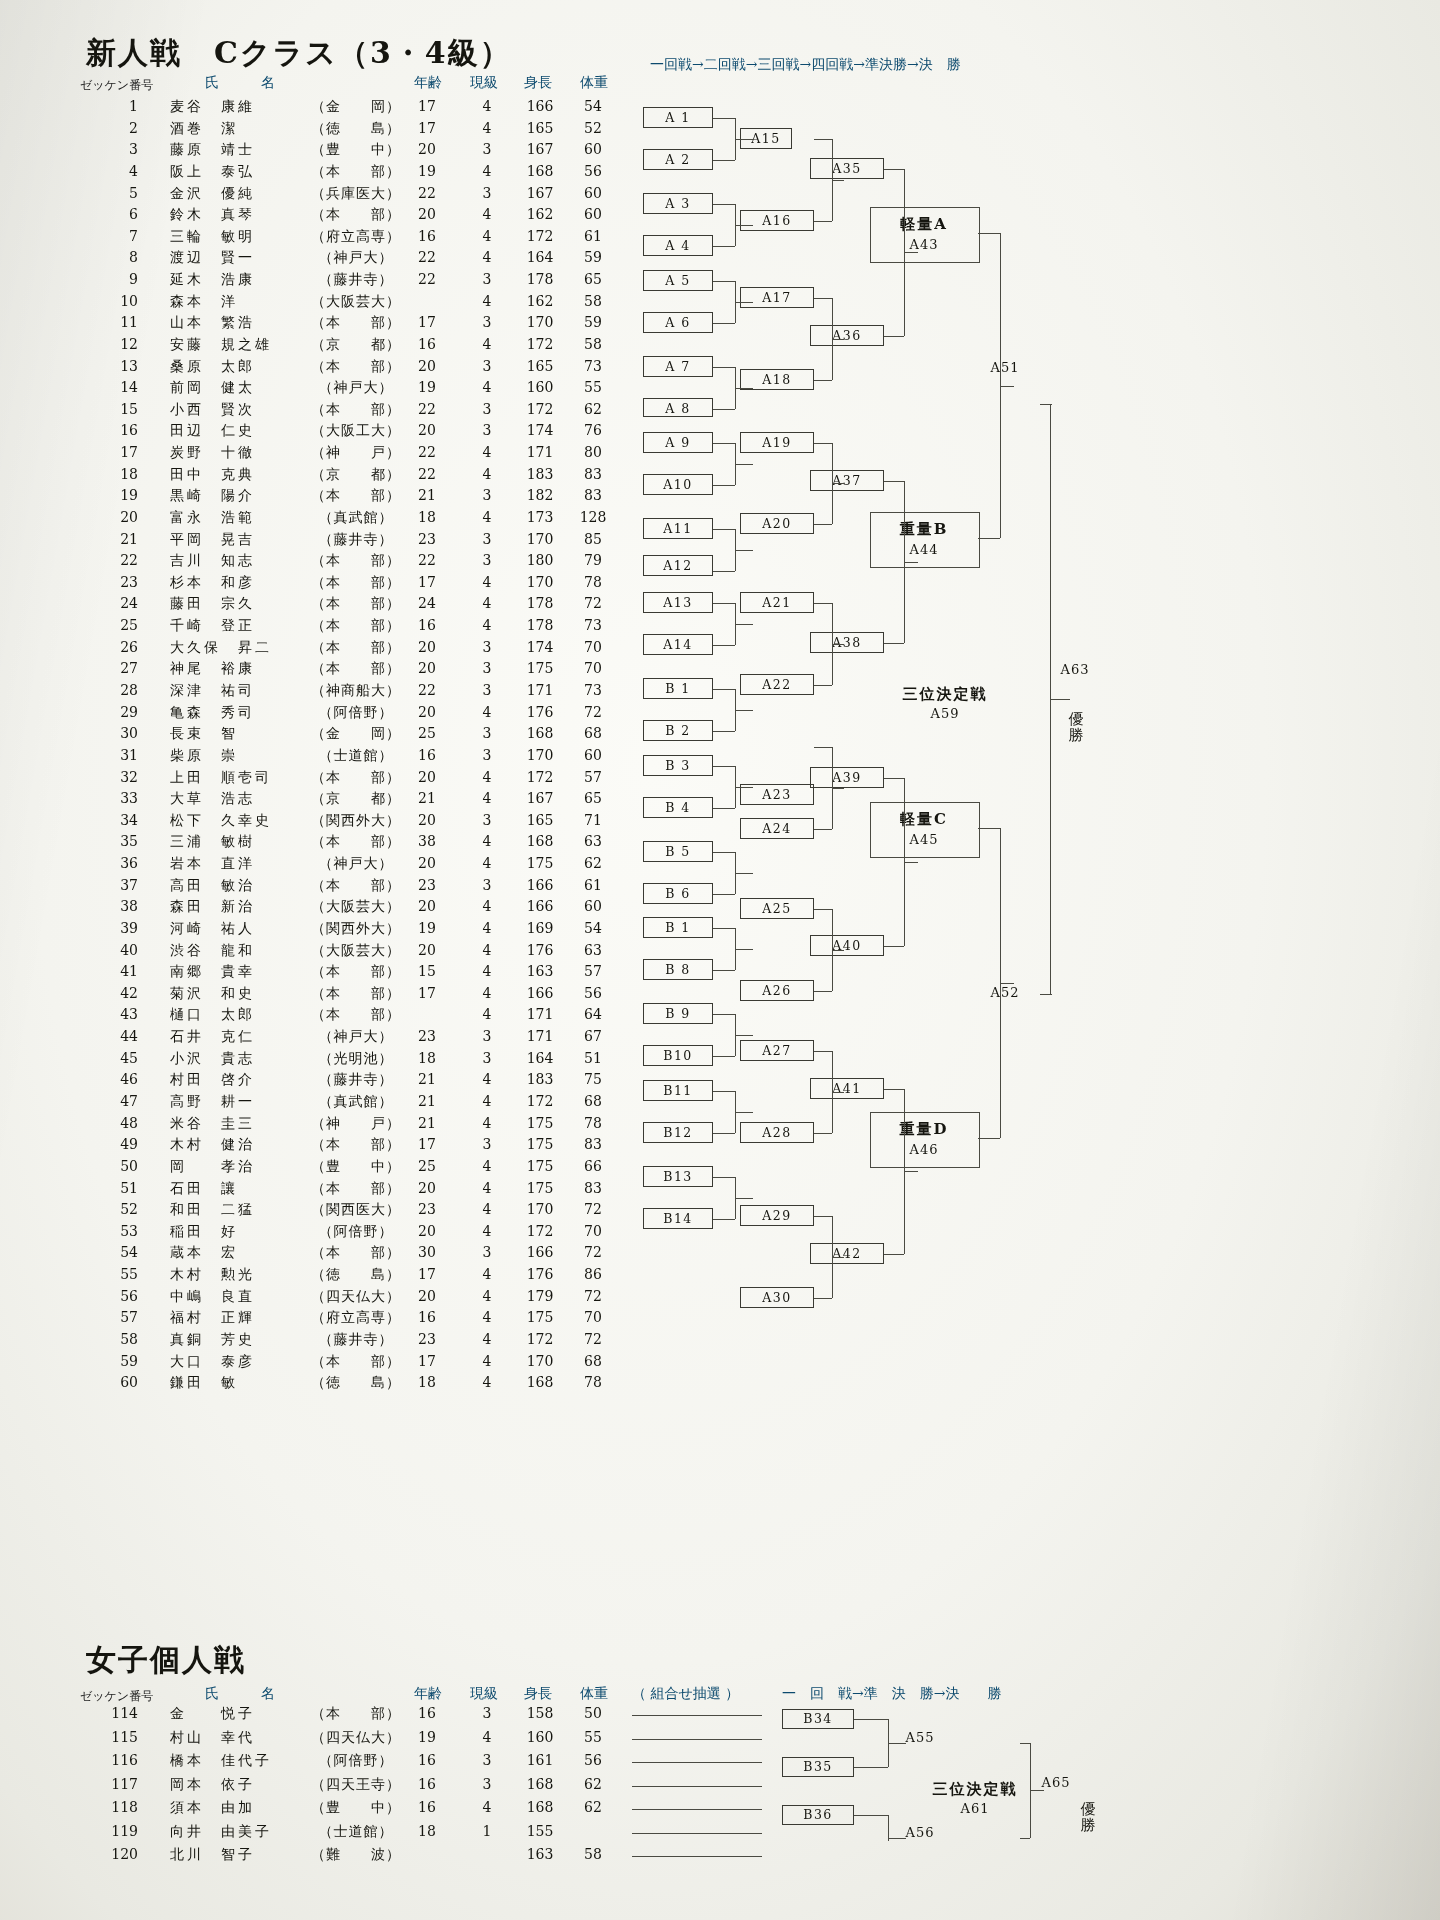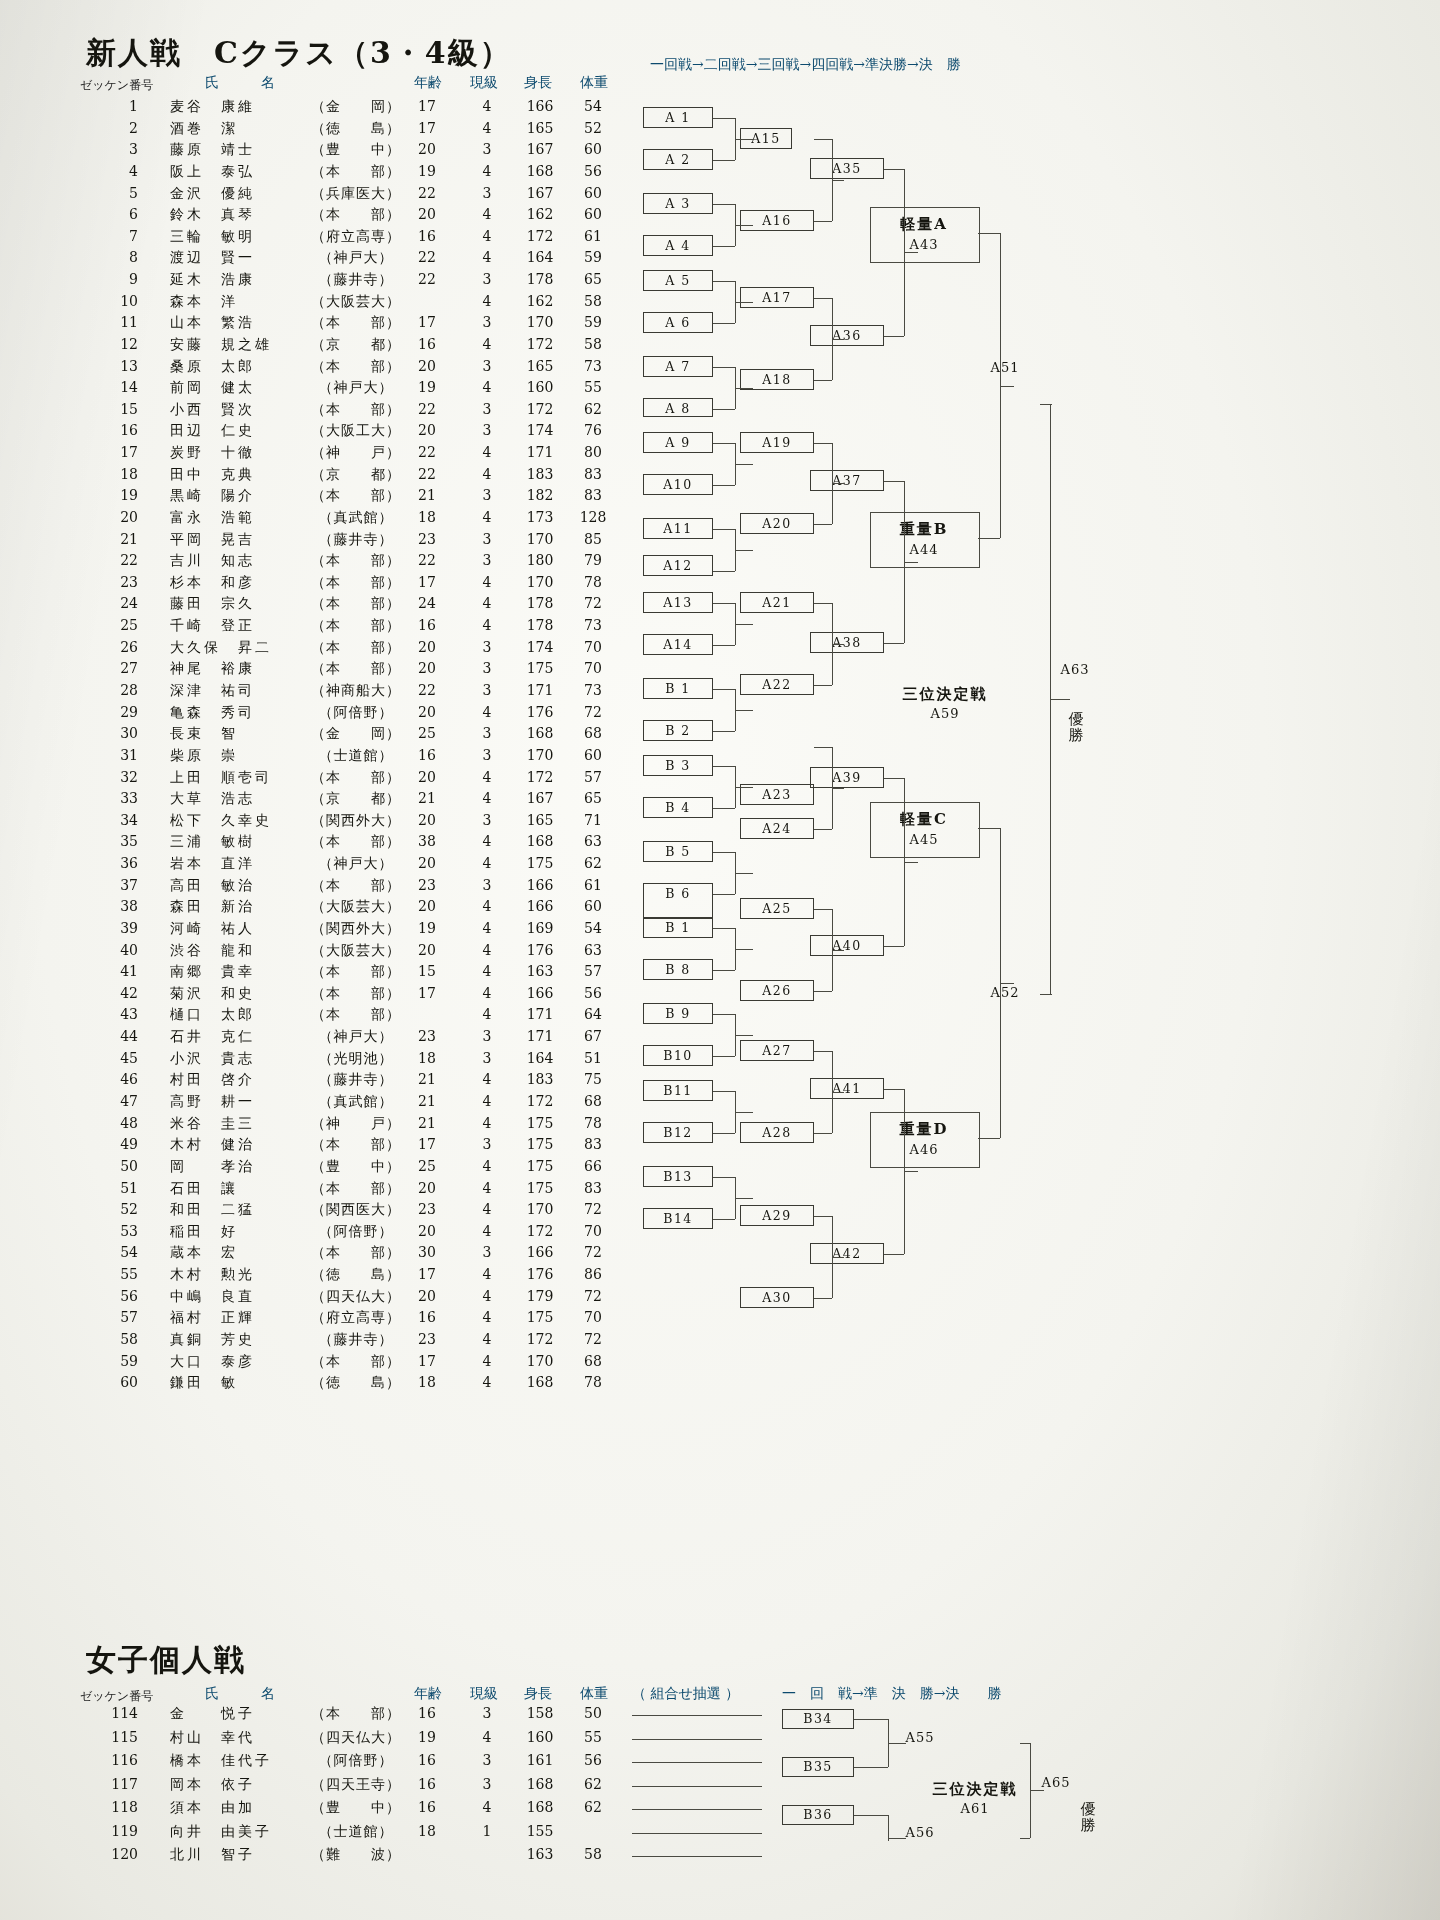--- a/index.html
+++ b/index.html
@@ -772,21 +772,21 @@
       <div class="bx" style="left: 643px; top: 474px; width: 70px; height: 21px; line-height: 19px;">A10</div>
       <div class="bx" style="left: 643px; top: 518px; width: 70px; height: 21px; line-height: 19px;">A11</div>
       <div class="bx" style="left: 643px; top: 555px; width: 70px; height: 21px; line-height: 19px;">A12</div>
       <div class="bx" style="left: 643px; top: 592px; width: 70px; height: 21px; line-height: 19px;">A13</div>
       <div class="bx" style="left: 643px; top: 634px; width: 70px; height: 21px; line-height: 19px;">A14</div>
       <div class="bx" style="left: 643px; top: 678px; width: 70px; height: 21px; line-height: 19px;">B 1</div>
       <div class="bx" style="left: 643px; top: 720px; width: 70px; height: 21px; line-height: 19px;">B 2</div>
       <div class="bx" style="left: 643px; top: 755px; width: 70px; height: 21px; line-height: 19px;">B 3</div>
       <div class="bx" style="left: 643px; top: 797px; width: 70px; height: 21px; line-height: 19px;">B 4</div>
       <div class="bx" style="left: 643px; top: 841px; width: 70px; height: 21px; line-height: 19px;">B 5</div>
-      <div class="bx" style="left: 643px; top: 883px; width: 70px; height: 36px; line-height: 19px;">B 6</div>
+      <div class="bx" style="left: 643px; top: 883px; width: 70px; height: 21px; line-height: 19px;">B 6</div>
       <div class="bx" style="left: 643px; top: 917px; width: 70px; height: 21px; line-height: 19px;">B 1</div>
       <div class="bx" style="left: 643px; top: 959px; width: 70px; height: 21px; line-height: 19px;">B 8</div>
       <div class="bx" style="left: 643px; top: 1003px; width: 70px; height: 21px; line-height: 19px;">B 9</div>
       <div class="bx" style="left: 643px; top: 1045px; width: 70px; height: 21px; line-height: 19px;">B10</div>
       <div class="bx" style="left: 643px; top: 1080px; width: 70px; height: 21px; line-height: 19px;">B11</div>
       <div class="bx" style="left: 643px; top: 1122px; width: 70px; height: 21px; line-height: 19px;">B12</div>
       <div class="bx" style="left: 643px; top: 1166px; width: 70px; height: 21px; line-height: 19px;">B13</div>
       <div class="bx" style="left: 643px; top: 1208px; width: 70px; height: 21px; line-height: 19px;">B14</div>
       <div class="bx" style="left: 740px; top: 128px; width: 52px; height: 21px; line-height: 19px;">A15</div>
       <div class="bx" style="left: 740px; top: 210px; width: 74px; height: 21px; line-height: 19px;">A16</div>

